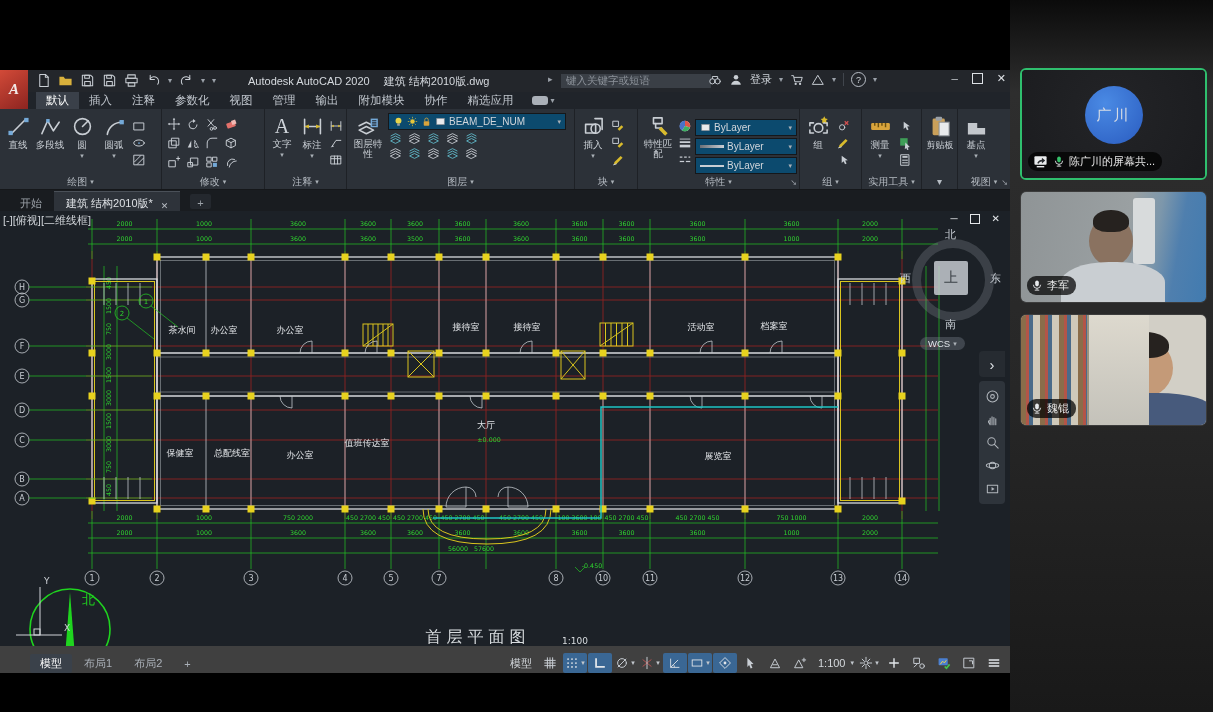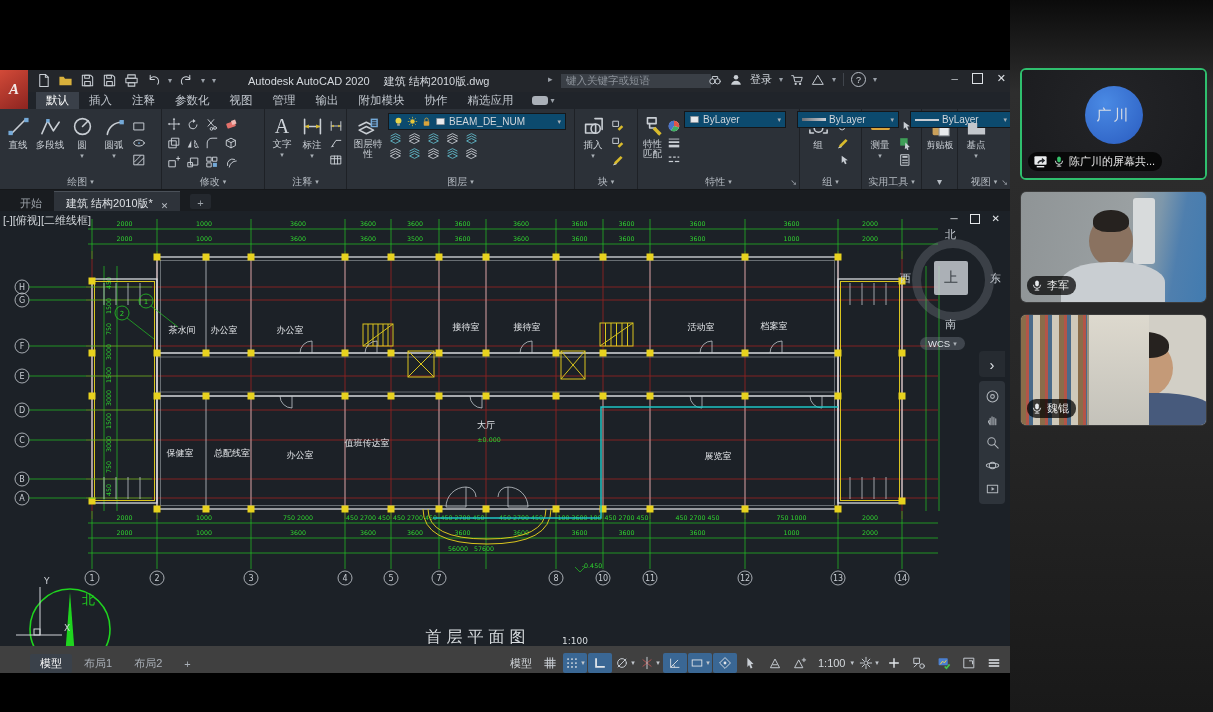--- a/index.html
+++ b/index.html
@@ -51,21 +51,21 @@
   .si{width:14px;height:14px}
   .sgrid{display:grid;grid-template-columns:repeat(4,18px);grid-auto-rows:18px;gap:1px;align-content:center}
   .sgrid .gi{width:14px;height:14px;margin:auto}
   .bigA{font-size:20px;color:#cfd4da;font-family:"Liberation Serif","DejaVu Serif",serif;line-height:22px}
   .lright{display:flex;flex-direction:column;gap:2px;padding-top:2px}
   .drow{display:flex;align-items:center;gap:3px;background:#0c4a6e;border:1px solid #15171a;height:15px;font-size:10px;color:#d2d6db;padding:0 4px}
   .drow .dd-text{flex:1;white-space:nowrap;overflow:hidden}
   .dsi{width:11px;height:11px}
   .lrow{display:flex;gap:4px}
   .lrow .gi{width:15px;height:13px}
-  .dcol{display:flex;flex-direction:row;gap:11px;justify-content:flex-end}
+  .dcol{display:flex;flex-direction:column;gap:2px;justify-content:flex-end}
   .lwline{width:24px;height:3px;background:linear-gradient(90deg,#6b7077,#c9ced4)}
   .ltline{width:24px;height:0;border-top:2px solid #c9ced4}
   .cornerarr{position:absolute;right:2px;bottom:2px;font-size:8px;color:#9aa0a8}
   
   .filetabs{height:21px;background:#191c20;display:flex;align-items:flex-end;font-size:11px;color:#9ba1a8}
   .ftab{height:19px;display:flex;align-items:flex-end;padding:0 12px;gap:8px;white-space:nowrap}
   .ftab.start{margin-left:8px}
   .ftab.active{background:#2e333a;color:#dde0e4;border-top:1px solid #4a5058}
   .ft-close{font-size:9px;color:#b8bdc4}
   .ftab.plus{background:#24282e;margin-left:10px;padding:0 7px;height:15px;margin-bottom:2px;border-radius:2px}

